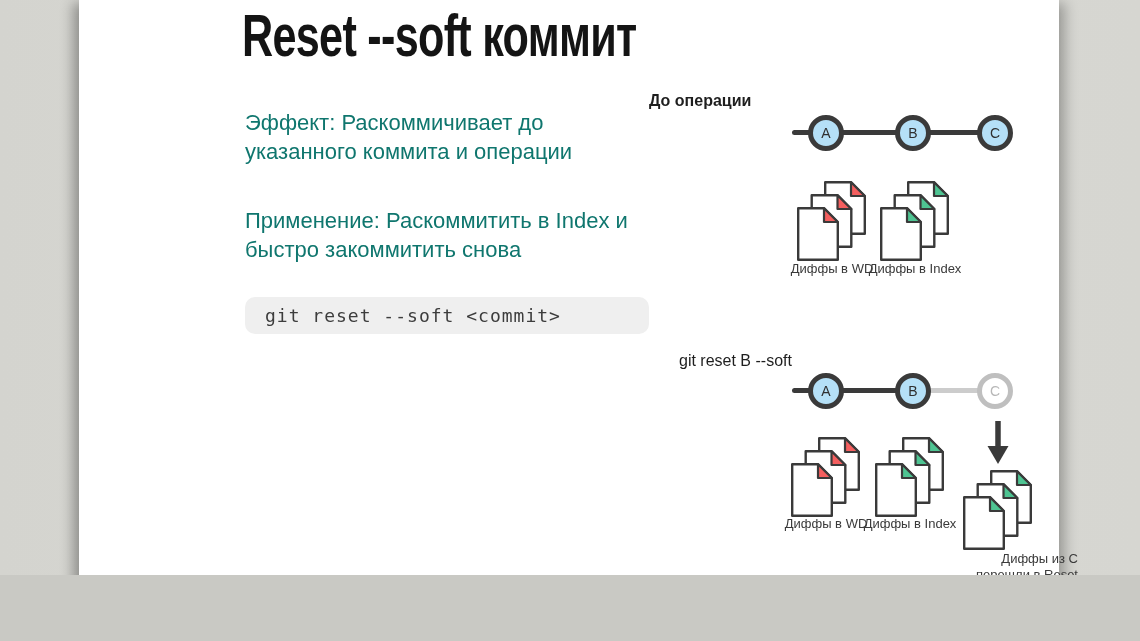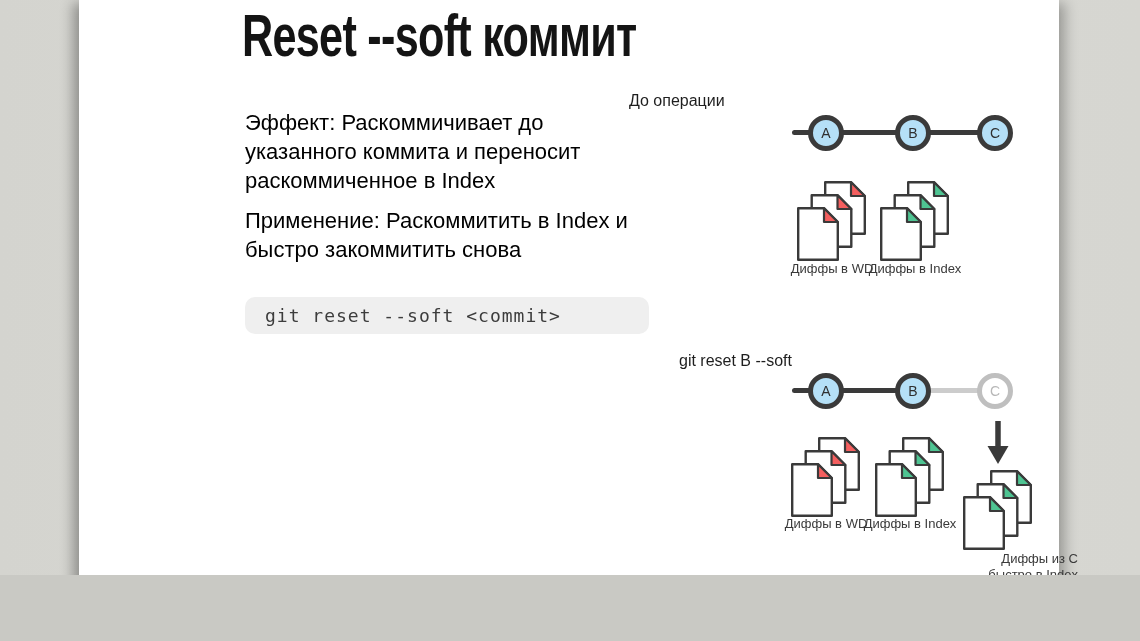--- a/index.html
+++ b/index.html
@@ -3,21 +3,21 @@
 <meta charset="utf-8">
 <style>
   html,body{margin:0;padding:0;background:#c9c9c4;}
   .stage{position:relative;width:1140px;height:575px;overflow:hidden;
          background:linear-gradient(90deg,#d4d4cf 0%,#d9d9d4 45%,#d6d6d1 100%);
          font-family:"Liberation Sans",sans-serif;}
   .page{position:absolute;left:79px;top:0;width:980px;height:641px;background:#ffffff;
         box-shadow:-9px 0 12px -3px rgba(0,0,0,.32), 9px 0 12px -3px rgba(0,0,0,.28);}
   .title{position:absolute;left:163px;top:4px;font-size:60px;line-height:64px;font-weight:700;
          color:#141414;transform:scaleX(.72);transform-origin:0 0;white-space:nowrap;letter-spacing:-1px;}
-  .para{position:absolute;left:166px;font-size:22px;line-height:29px;color:#000000;}
+  .para{position:absolute;left:166px;font-size:22px;line-height:29px;color:#0f766e;}
   .para div{white-space:nowrap;}
   .code-block{position:absolute;left:166px;top:297px;width:404px;height:37px;background:#efefef;
               border-radius:10px;box-sizing:border-box;padding-left:20px;
               font-family:"DejaVu Sans Mono","Liberation Mono",monospace;
               font-size:18px;line-height:37px;color:#3d3d3d;letter-spacing:1px;white-space:nowrap;}
   .diag-label{position:absolute;font-size:16px;color:#1e1e1e;white-space:nowrap;}
   .gline{position:absolute;height:5px;background:#3a3a3a;border-radius:2.5px;}
   .gline.light{background:#cccccc;}
   .commit{position:absolute;width:26px;height:26px;border:5px solid #3a3a3a;border-radius:50%;
           background:#b5e0f7;display:flex;align-items:center;justify-content:center;
@@ -44,34 +44,33 @@
   </defs>
 </svg>
 
 <div class="stage">
   <div class="page">
 
     <div class="title">Reset --soft коммит</div>
 
     <div class="para" style="top:108px;">
       <div>Эффект: Раскоммичивает до</div>
-      <div>указанного коммита и переносит</div>
-      <div>раскоммиченное в Index</div>
+      <div>указанного коммита и операции</div>
     </div>
 
     <div class="para" style="top:206px;">
       <div>Применение: Раскоммитить в Index и</div>
       <div>быстро закоммитить снова</div>
     </div>
 
     <div class="code-block">
       <span>git reset --soft &lt;commit&gt;</span>
     </div>
 
-    <div class="diag-label" style="left:550px;top:92px;">До операции</div>
+    <div class="diag-label" style="left:570px;top:92px;font-weight:bold;">До операции</div>
 
     <div class="gline" style="left:713px;top:130px;width:205px;"></div>
     <div class="commit" style="left:729px;top:115px;">
         <span>A</span>
       </div>
     <div class="commit" style="left:816px;top:115px;">
         <span>B</span>
       </div>
     <div class="commit" style="left:898px;top:115px;">
         <span>C</span>
@@ -122,17 +121,17 @@
     <svg class="stack" style="left:884px;top:470px;" viewBox="0 0 70 80">
       <use href="#doc-green" x="27" y="0"></use>
         <use href="#doc-green" x="13.5" y="13"></use>
         <use href="#doc-green" x="0" y="26"></use>
     </svg>
 
     <div class="stack-label" style="left:692px;top:516px;">Диффы в WD</div>
     <div class="stack-label" style="left:776px;top:516px;">Диффы в Index</div>
     <div class="stack-label two-line" style="left:879px;top:551px;">
       <div>Диффы из C</div>
-      <div>быстро в Index</div>
+      <div>перешли в Reset</div>
     </div>
 
   </div>
 </div>
 
 </body></html>

